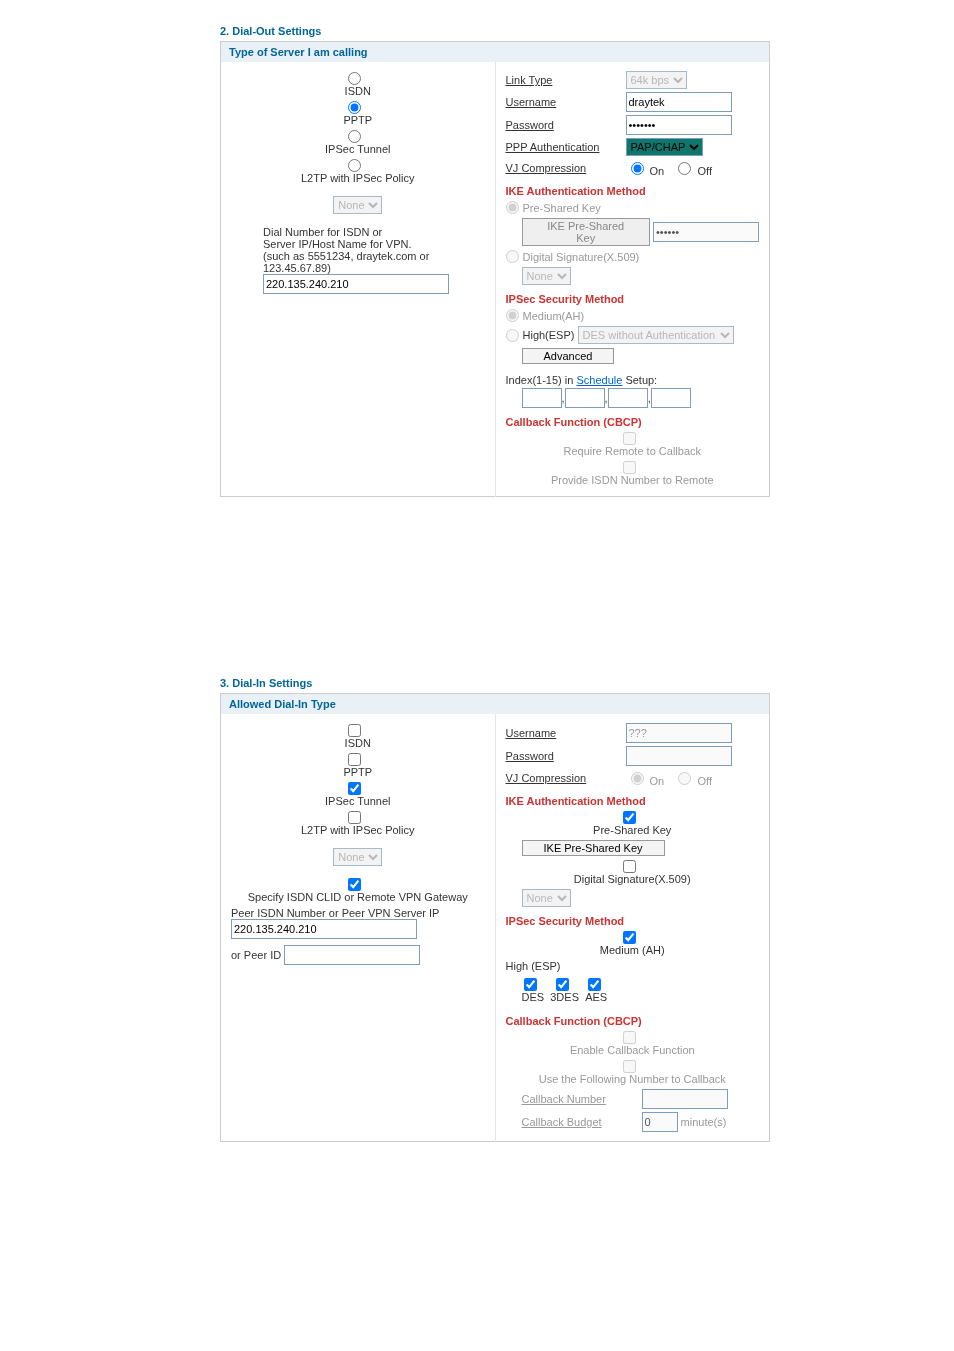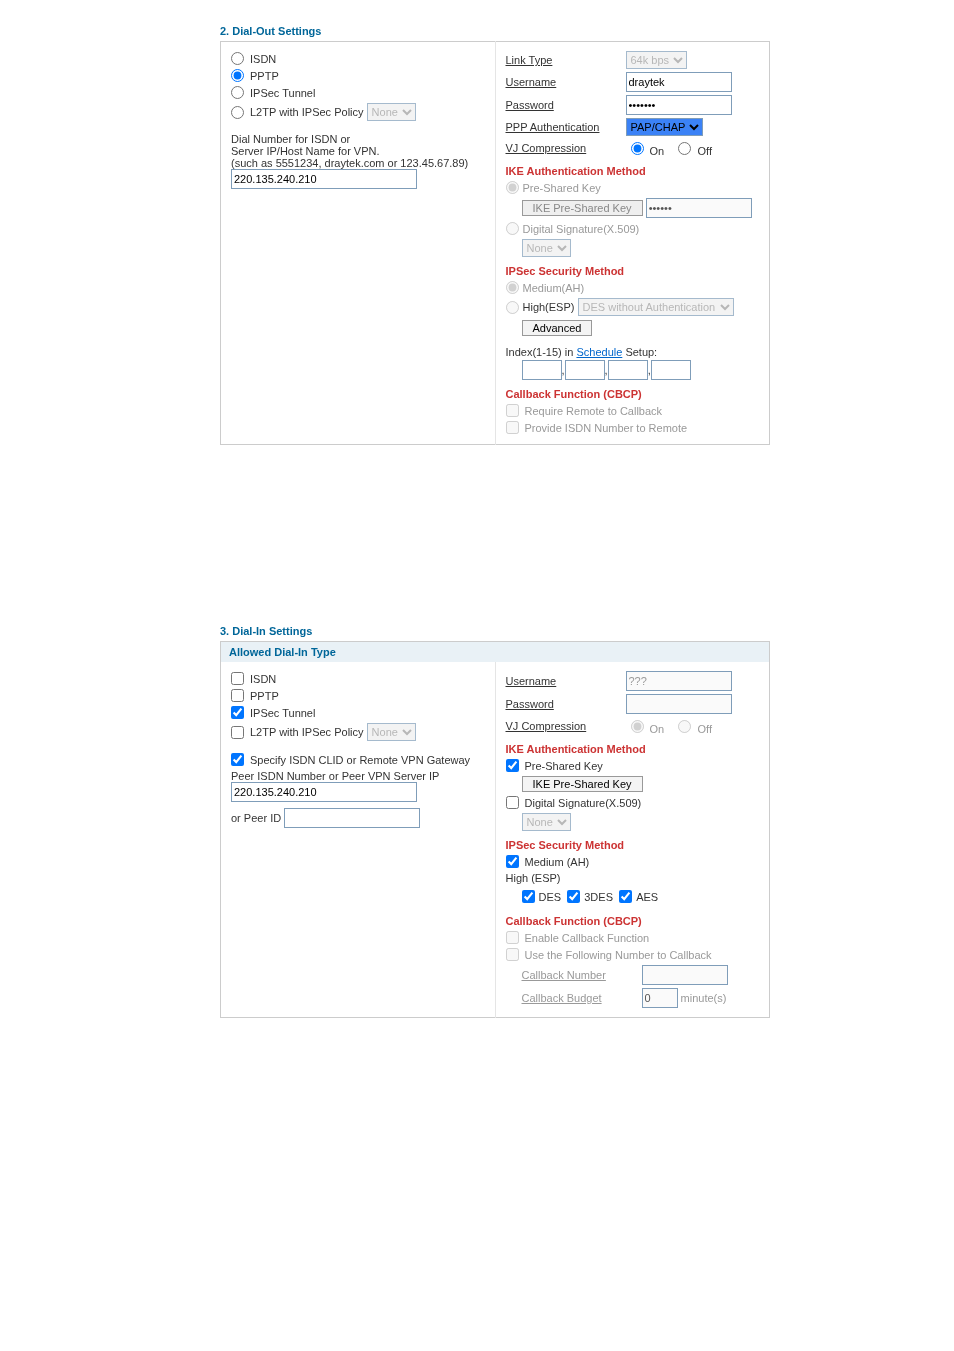--- a/index.html
+++ b/index.html
@@ -64,21 +64,21 @@
     border: 1px solid #7f9db9;
     padding: 1px 2px;
     height: 16px;
   }
   .w-long { width: 180px; }
   .w-med { width: 100px; }
   .w-sm { width: 34px; }
   select {
     font-size: 11px;
     border: 1px solid #7f9db9;
-    background: #3b82f6;
+    background: #0f766e;
     height: 18px;
   }
   select:disabled {
     background: #efefef;
     color: #999;
   }
   .sub-heading {
     color: #cc3333;
     font-weight: bold;
     margin: 8px 0 4px;
@@ -90,40 +90,44 @@
   }
   .sub-row input[type=radio],
   .sub-row input[type=checkbox] {
     margin: 0 4px 0 0;
   }
   .indent { margin-left: 16px; }
   button.btn {
     font-size: 11px;
     border: 1px solid #999;
     background: #f4f4f4;
-    padding: 1px 10px;
+    padding: 1px 21px;
   }
   button.btn-disabled {
     color: #888;
     background: #efefef;
   }
   a.link { color: #0066cc; text-decoration: underline; text-align: right; }
   .disabled-text { color: #999; }
   .stack > * { display:block; margin: 4px 0; }
-  .chk-line { display:flex; align-items:center; margin:4px 0; }
+  .chk-line { display:flex; align-items:center; margin:4px 0;flex-direction:column; }
   .chk-line input { margin:0 6px 0 0; }
   .small-gap { margin-bottom: 180px; }
 </style>
 </head>
 <body>
 
 <div class="panel-wrap small-gap">
   <div class="section-title">2. Dial-Out Settings</div>
   <table class="box">
     <tbody>
+        <tr class="header-row">
+      <td>Type of Server I am calling</td>
+      <td></td>
+    </tr>
     <tr>
       <td class="left-col">
         <div class="stack">
           <label class="chk-line">
             <input type="radio" name="svr" style="">
             <span>ISDN</span>
           </label>
           <label class="chk-line">
             <input type="radio" name="svr" checked="" style="">
             <span>PPTP</span>
@@ -135,21 +139,21 @@
           <label class="chk-line">
             <input type="radio" name="svr" style="">
             <span>L2TP with IPSec Policy</span>
             &nbsp;
             <select disabled="">
               <option>None</option>
             </select>
           </label>
         </div>
 
-        <div style="margin-top:12px;">
+        <div style="margin-top:12px;margin-left:32px;">
           <div>Dial Number for ISDN or</div>
           <div>Server IP/Host Name for VPN.</div>
           <div>(such as 5551234, draytek.com or 123.45.67.89)</div>
           <input type="text" class="w-long" value="220.135.240.210" style="">
         </div>
       </td>
 
       <td class="right-col">
         <div class="field-row">
           <label class="lbl">Link Type</label>

